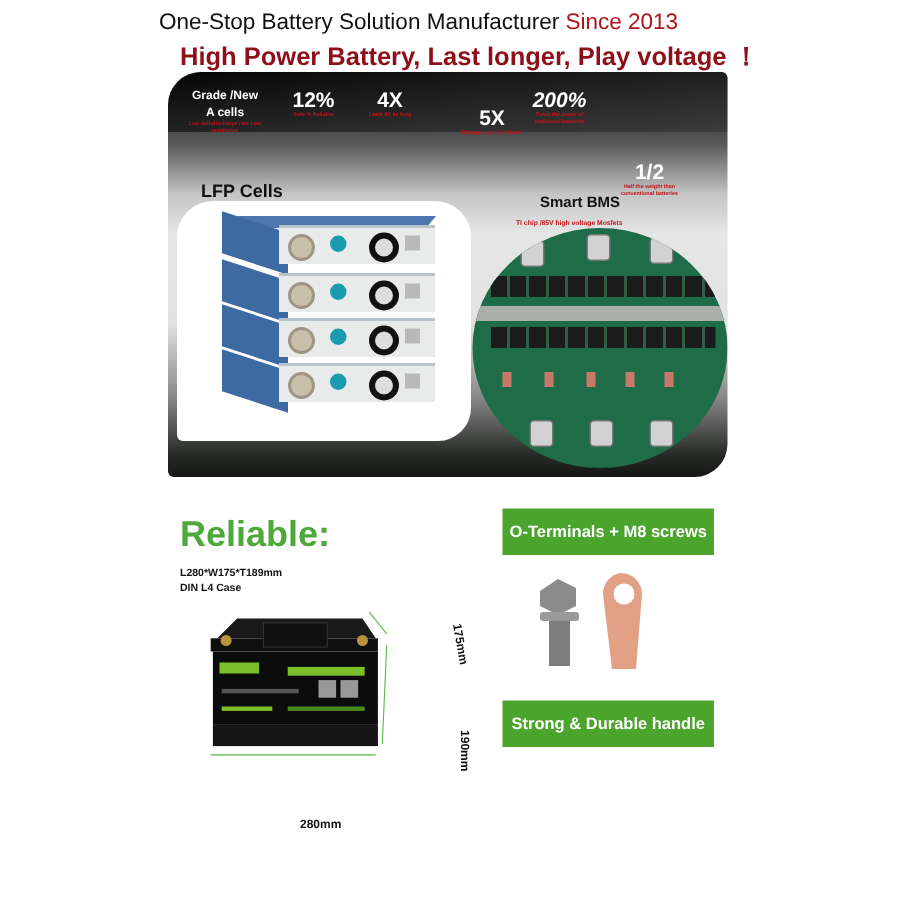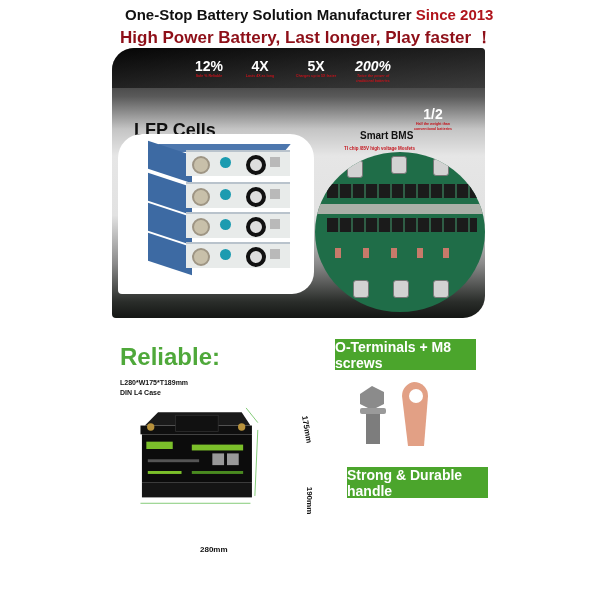--- a/index.html
+++ b/index.html
@@ -1,68 +1,73 @@
 <!DOCTYPE html>
 <html><head>
 <meta charset="utf-8">
 <style>
   html,body{margin:0;padding:0;background:#fff;}
   body{width:600px;height:600px;position:relative;overflow:hidden;font-family:"Liberation Sans",sans-serif;}
   .abs{position:absolute;}
-  .h1{left:125px;top:6px;font-size:15px;font-weight:bold;color:#111;white-space:nowrap;}
+  .h1{left:106px;top:6px;font-size:15px;font-weight:normal;color:#111;white-space:nowrap;}
   .h1 .red{color:#b0141c;}
   .h2{left:120px;top:26px;font-size:17px;font-weight:bold;color:#8e0f18;white-space:nowrap;}
   .panel{left:112px;top:48px;width:373px;height:270px;border-radius:22px 4px 22px 4px;
     background:linear-gradient(180deg,#0c0c0c 0%,#5a5a5a 18%,#c4c4c4 30%,#e6e6e6 40%,#e2e2e2 62%,#8a8a8a 80%,#2a2d2a 94%,#141614 100%);overflow:hidden;}
   .panel:before{content:"";position:absolute;left:0;right:0;top:0;height:40px;background:linear-gradient(90deg,#000 0%,#1a1a1a 50%,#2e2e2e 100%);opacity:.55;}
   .feat{position:absolute;top:10px;text-align:center;color:#fff;}
   .feat .big{font-size:14px;font-weight:bold;line-height:16px;}
   .feat .big.sm{font-size:8px;line-height:11px;}
   .feat .cap{font-size:3.6px;color:#c4121a;line-height:5px;font-weight:bold;}
-  .lfp-title{left:22px;top:72px;font-size:18px;font-weight:bold;color:#111;}
+  .lfp-title{left:22px;top:72px;font-size:12px;font-weight:bold;color:#111;}
   .cells-bg{left:6px;top:86px;width:196px;height:160px;background:#fff;border-radius:24px 24px 22px 4px;}
   .cell{position:absolute;left:34px;width:132px;height:30px;}
   .cell .top{position:absolute;left:0;top:0;width:132px;height:8px;background:#4d77ae;transform:skewX(-40deg);transform-origin:0 100%;}
   .cell .side{position:absolute;left:-4px;top:4px;width:44px;height:28px;background:#3d6aa3;transform:skewY(18deg);}
   .cell .face{position:absolute;left:34px;top:6px;width:104px;height:24px;background:#e8ebea;border-top:2px solid #b9c3cc;}
   .term1{position:absolute;left:6px;top:4px;width:14px;height:14px;border-radius:50%;background:#c8c0aa;border:2px solid #9e9584;}
   .vent{position:absolute;left:34px;top:5px;width:11px;height:11px;border-radius:50%;background:#1b9bb0;}
   .term2{position:absolute;left:60px;top:3px;width:12px;height:12px;border-radius:50%;background:#ddd;border:4px solid #111;}
   .sq{position:absolute;left:84px;top:5px;width:10px;height:10px;background:#b9b9b9;}
   .bms-title{left:248px;top:82px;font-size:10px;font-weight:bold;color:#111;}
   .bms-sub{left:232px;top:98px;font-size:4.5px;font-weight:bold;color:#c4121a;}
   .bms{left:203px;top:104px;width:170px;height:160px;border-radius:50%;background:#1f6d48;overflow:hidden;}
   .bms .row{position:absolute;left:12px;right:8px;height:14px;background:repeating-linear-gradient(90deg,#1b1b1b 0 11px,#2f5d45 11px 13px);}
   .bms .bar{position:absolute;left:0;right:0;height:10px;background:#aab0a8;}
   .bms .bolt{position:absolute;width:14px;height:16px;background:#d2d2d2;border-radius:3px;border:1px solid #777;}
   .bms .res{position:absolute;width:6px;height:10px;background:#c87a6a;}
   .dim-title{left:120px;top:343px;font-size:24px;font-weight:bold;color:#4fa83a;}
   .dim-spec{left:120px;top:378px;font-size:7px;font-weight:bold;color:#111;line-height:10px;}
-  .gbtn{position:absolute;left:335px;width:141px;height:31px;background:#4ba52c;color:#fff;font-size:14px;font-weight:bold;display:flex;align-items:center;justify-content:center;}
+  .gbtn{position:absolute;left:335px;width:141px;height:31px;background:#4ba52c;color:#fff;font-size:11px;font-weight:bold;display:flex;align-items:center;justify-content:center;}
   .battery{left:138px;top:427px;width:150px;height:110px;}
   .dimlab{position:absolute;font-size:8px;font-weight:bold;color:#111;}
 </style>
 </head>
 <body>
 
 <div class="abs h1">
   <span>One-Stop Battery Solution Manufacturer </span><span class="red">Since 2013</span>
 </div>
-<div class="abs h2">High Power Battery, Last longer, Play faster ！</div>
+<div class="abs h2">High Power Battery, Last longer, Play voltage ！</div>
 
 <div class="abs panel">
+  <div class="feat" style="left:10px;width:56px;">
+    <div class="big sm">Grade /New</div>
+    <div class="big sm">A cells</div>
+    <div class="cap">Low self-discharge rate Low resistance</div>
+  </div>
   <div class="feat" style="left:72px;width:50px;">
     <div class="big">12%</div>
     <div class="cap">Safe % Reliable</div>
   </div>
   <div class="feat" style="left:126px;width:44px;">
     <div class="big">4X</div>
     <div class="cap">Lasts 4X as long</div>
   </div>
-  <div class="feat" style="left:179px;width:50px;">
+  <div class="feat" style="left:191px;width:50px;margin-top:12px;">
     <div class="big">5X</div>
     <div class="cap">Charges up to 5X faster</div>
   </div>
   <div class="feat" style="left:236px;width:50px;font-style:italic;">
     <div class="big">200%</div>
     <div class="cap">Twice the power of traditional batteries</div>
   </div>
   <div class="feat" style="left:296px;width:50px;margin-top:48px;">
     <div class="big">1/2</div>
     <div class="cap">Half the weight than conventional batteries</div>
@@ -161,13 +166,13 @@
 <div class="gbtn" style="top:339px;">O-Terminals + M8 screws</div>
 
 <svg class="abs" style="left:352px;top:380px;" width="110" height="80" viewBox="0 0 110 80">
   <polygon points="8,14 20,6 32,12 32,24 20,30 8,24" fill="#8b8b8b"></polygon>
   <rect x="8" y="28" width="26" height="6" rx="2" fill="#9a9a9a"></rect>
   <rect x="14" y="34" width="14" height="30" fill="#7d7d7d"></rect>
   <path d="M62 2 a14 14 0 0 1 14 14 l-4 50 h-16 l-6 -50 a14 14 0 0 1 12 -14 z" fill="#e2a085"></path>
   <circle cx="64" cy="16" r="7" fill="#fff"></circle>
 </svg>
 
-<div class="gbtn" style="top:467px;margin-left:12px;">Strong &amp; Durable handle</div>
+<div class="gbtn" style="top:467px;">Strong &amp; Durable handle</div>
 
 </body></html>

